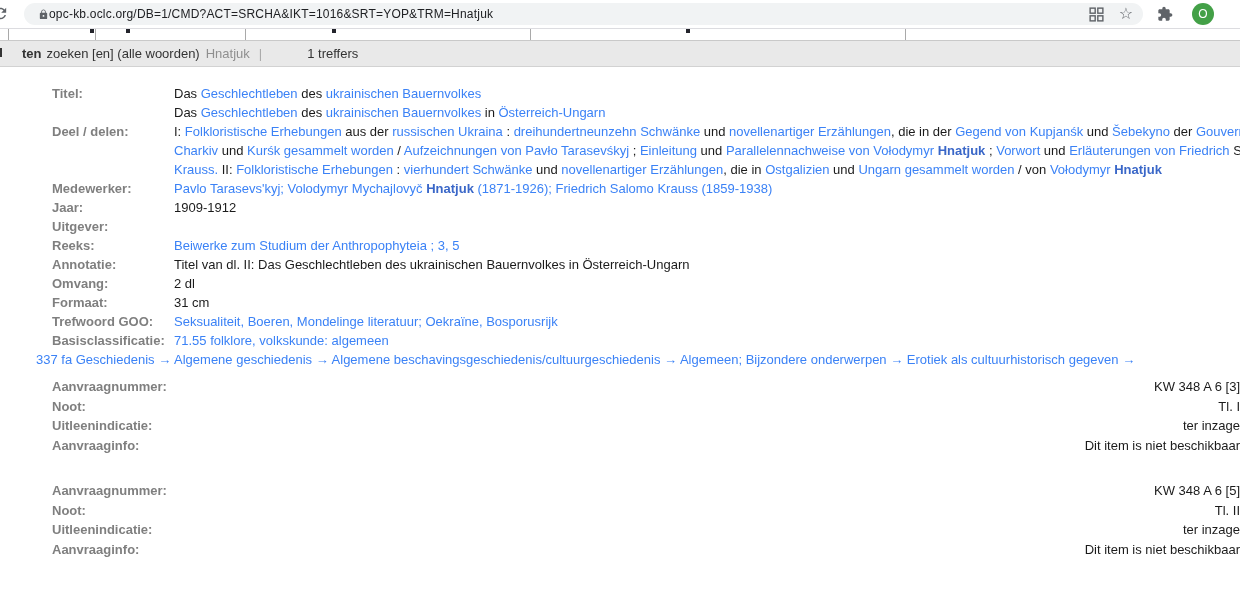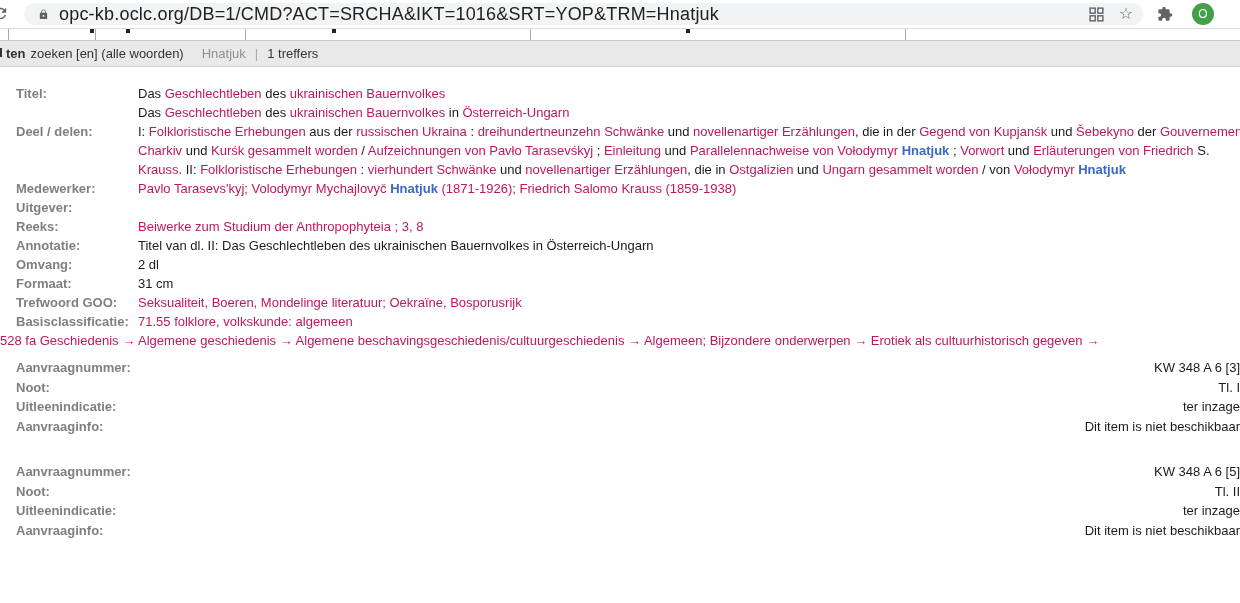--- a/index.html
+++ b/index.html
@@ -10,53 +10,53 @@
   }
   
   .chrome{position:relative;height:28px;background:#fff;border-bottom:1px solid #dcdce0;}
   .reload{position:absolute;left:-8px;top:5px;width:17px;height:17px;}
   .omnibox{
     position:absolute;left:24px;top:3px;width:1119px;height:22px;
     background:#f1f3f4;border-radius:11px;display:flex;align-items:center;
   }
   .lock{margin-left:14px;flex-shrink:0;}
   .url{
-    margin-left:10px;font-size:18px;color:#202124;white-space:nowrap;
+    font-size:12px;color:#202124;white-space:nowrap;
     letter-spacing:.2px;
   }
   .omni-right{position:absolute;right:10px;top:0;height:22px;display:flex;align-items:center;gap:15px;}
   .star{font-size:16px;color:#5f6368;line-height:1;cursor:default;}
   .ext{position:absolute;left:1157px;top:6px;}
   .avatar{
     position:absolute;left:1192px;top:3px;width:22px;height:22px;border-radius:50%;
     background:#43a047;color:#fff;font-size:12px;display:flex;align-items:center;justify-content:center;
   }
   
   .tabrow{position:relative;height:11px;background:#fff;border-bottom:1px solid #c9c9c9;}
   .tabsep{position:absolute;top:0;width:1px;height:11px;background:#a9a9a9;}
   .frag{position:absolute;top:0;width:4px;height:4px;background:#23242b;}
   
   .statusbar{
     height:25px;background:#e9e9e9;border-bottom:1px solid #d2d2d2;
     display:flex;align-items:center;font-size:13px;color:#333;padding-left:3px;
     position:relative;
   }
   .sb-clip{position:absolute;left:0;top:7px;width:2px;height:9px;background:#333;}
-  .sb-bold{font-weight:bold;margin-left:3px;margin-right:5px;}
-  .sb-mode{margin-right:18px;}
+  .sb-bold{font-weight:bold;margin-left:19px;margin-right:5px;}
+  .sb-mode{margin-right:6px;}
   .sb-term{color:#8f8f8f;margin-right:9px;}
   .sb-div{color:#a9a9a9;margin-right:9px;}
-  .sb-hits{color:#333;}
-  
-  .content{padding-top:17px;}
+  .sb-hits{color:#333;margin-left:36px;}
+  
+  .content{padding-top:17px;padding-left:36px;}
   .row{display:flex;font-size:13px;line-height:19px;}
   .lab{width:122px;padding-left:16px;color:#7f7f7f;font-weight:bold;flex-shrink:0;}
   .val{color:#1b1b1b;}
   .line{white-space:nowrap;}
-  .lnk{color:#be185d;}
+  .lnk{color:#3b82f6;}
   .term{color:#3a67c8;font-weight:bold;}
   .holdings > .holding:first-child{margin-top:8px;}
   .holdings > .holding + .holding{margin-top:26px;}
   .holding .row{line-height:19.5px;justify-content:space-between;}
   svg{display:block;}
 </style>
 </head>
 <body>
 
 <div class="chrome">
@@ -130,26 +130,32 @@
           <div class="line"><span class="lnk">Krauss.</span><span> II: </span><span class="lnk">Folkloristische Erhebungen</span><span> : </span><span class="lnk">vierhundert Schwänke</span><span> und </span><span class="lnk">novellenartiger Erzählungen</span><span>, die in </span><span class="lnk">Ostgalizien</span><span> und </span><span class="lnk">Ungarn gesammelt worden</span><span> / von </span><span class="lnk">Vołodymyr</span><span> </span><span class="term">Hnatjuk</span></div>
         </div>
       </div>
       <div class="row">
         <div class="lab">Medewerker:</div>
         <div class="val">
           <div class="line"><span class="lnk">Pavlo Tarasevs'kyj; Volodymyr Mychajlovyč </span><span class="term">Hnatjuk</span><span class="lnk"> (1871-1926); Friedrich Salomo Krauss (1859-1938)</span></div>
         </div>
       </div>
       <div class="row">
+        <div class="lab">Jaar:</div>
+        <div class="val">
+          <div class="line"><span>1909-1912</span></div>
+        </div>
+      </div>
+      <div class="row">
         <div class="lab">Uitgever:</div>
       </div>
       <div class="row">
         <div class="lab">Reeks:</div>
         <div class="val">
-          <div class="line"><span class="lnk">Beiwerke zum Studium der Anthropophyteia ; 3, 8</span></div>
+          <div class="line"><span class="lnk">Beiwerke zum Studium der Anthropophyteia ; 3, 5</span></div>
         </div>
       </div>
       <div class="row">
         <div class="lab">Annotatie:</div>
         <div class="val">
           <div class="line"><span>Titel van dl. II: Das Geschlechtleben des ukrainischen Bauernvolkes in Österreich-Ungarn</span></div>
         </div>
       </div>
       <div class="row">
         <div class="lab">Omvang:</div>
@@ -170,21 +176,21 @@
         </div>
       </div>
       <div class="row">
         <div class="lab">Basisclassificatie:</div>
         <div class="val">
           <div class="line"><span class="lnk">71.55 folklore, volkskunde: algemeen</span></div>
         </div>
       </div>
       <div class="row">
         <div class="val">
-          <div class="line"><span class="lnk">528 fa Geschiedenis → Algemene geschiedenis → Algemene beschavingsgeschiedenis/cultuurgeschiedenis → Algemeen; Bijzondere onderwerpen → Erotiek als cultuurhistorisch gegeven →</span></div>
+          <div class="line"><span class="lnk">337 fa Geschiedenis → Algemene geschiedenis → Algemene beschavingsgeschiedenis/cultuurgeschiedenis → Algemeen; Bijzondere onderwerpen → Erotiek als cultuurhistorisch gegeven →</span></div>
         </div>
       </div>
     </div>
   <div class="holdings" id="holdings">
       <div class="holding">
         <div class="row">
           <div class="lab">Aanvraagnummer:</div>
           <div class="val">KW 348 A 6 [3]</div>
         </div>
         <div class="row">

